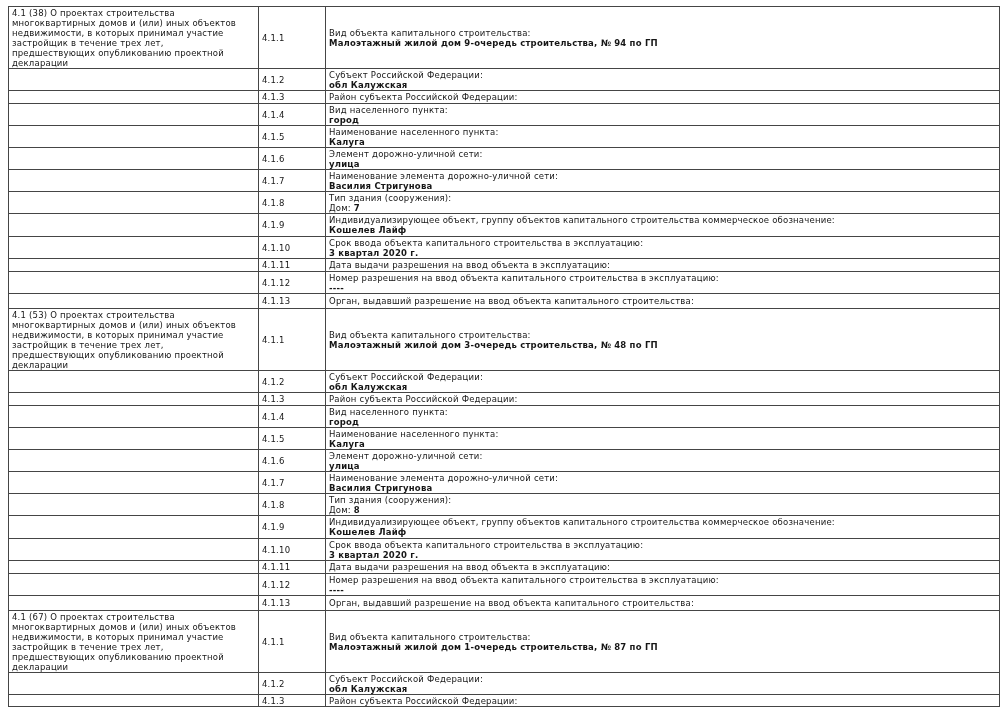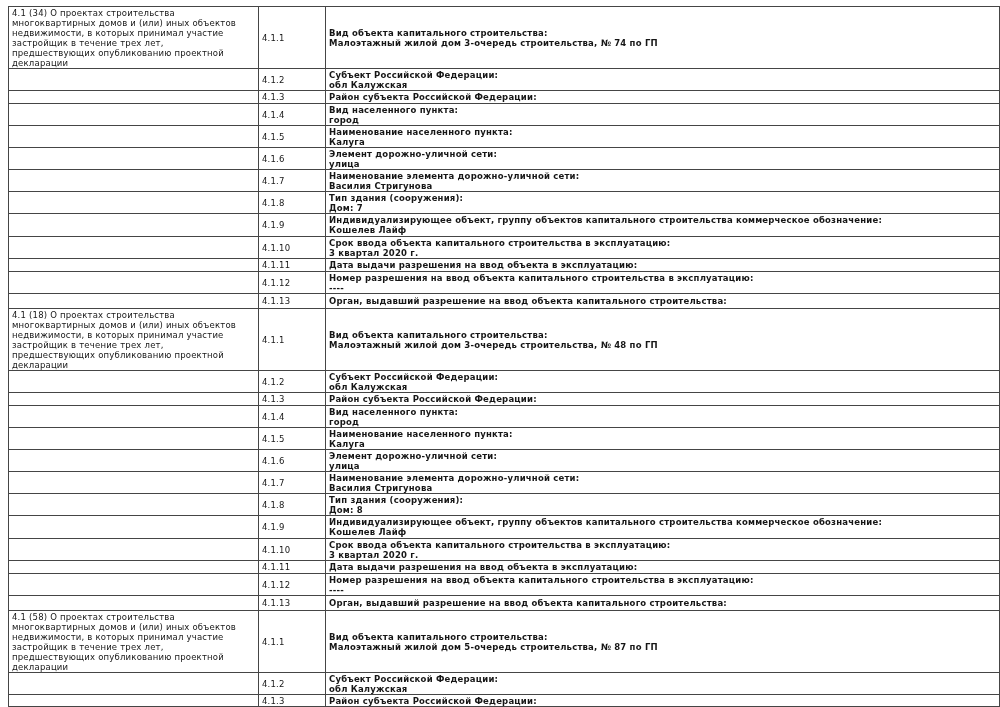--- a/index.html
+++ b/index.html
@@ -33,43 +33,43 @@
     overflow: hidden;
   }
   td.c-desc {
     width: 243px;
     vertical-align: top;
     padding-top: 1px;
   }
   td.c-num { width: 60px; }
   td.c-field { width: 667px; }
   .desc-text { white-space: pre-line; }
-  .f-label { font-weight: bold; }
+  .f-label { font-weight: normal; }
   .f-value { font-weight: bold; }
-  .f-prefix { font-weight: bold; }
+  .f-prefix { font-weight: normal; }
 </style>
 </head>
 <body>
 
 <div class="page">
   <table class="decl">
     <tbody>
         <tr style="height: 62px;">
           <td class="c-desc">
-            <div class="desc-text">4.1 (34) О проектах строительства
+            <div class="desc-text">4.1 (38) О проектах строительства
 многоквартирных домов и (или) иных объектов
 недвижимости, в которых принимал участие
 застройщик в течение трех лет,
 предшествующих опубликованию проектной
 декларации</div>
           </td>
           <td class="c-num"><span>4.1.1</span></td>
           <td class="c-field">
             <div class="f-label">Вид объекта капитального строительства:</div>
-            <div class="f-value"><span class="f-bold">Малоэтажный жилой дом 3-очередь строительства, № 74 по ГП</span></div>
+            <div class="f-value"><span class="f-bold">Малоэтажный жилой дом 9-очередь строительства, № 94 по ГП</span></div>
           </td>
         </tr>
         <tr style="height: 22px;">
           <td class="c-desc"></td>
           <td class="c-num"><span>4.1.2</span></td>
           <td class="c-field">
             <div class="f-label">Субъект Российской Федерации:</div>
             <div class="f-value"><span class="f-bold">обл Калужская</span></div>
           </td>
         </tr>
@@ -153,21 +153,21 @@
         </tr>
         <tr style="height: 15px;">
           <td class="c-desc"></td>
           <td class="c-num"><span>4.1.13</span></td>
           <td class="c-field">
             <div class="f-label">Орган, выдавший разрешение на ввод объекта капитального строительства:</div>
           </td>
         </tr>
         <tr style="height: 62px;">
           <td class="c-desc">
-            <div class="desc-text">4.1 (18) О проектах строительства
+            <div class="desc-text">4.1 (53) О проектах строительства
 многоквартирных домов и (или) иных объектов
 недвижимости, в которых принимал участие
 застройщик в течение трех лет,
 предшествующих опубликованию проектной
 декларации</div>
           </td>
           <td class="c-num"><span>4.1.1</span></td>
           <td class="c-field">
             <div class="f-label">Вид объекта капитального строительства:</div>
             <div class="f-value"><span class="f-bold">Малоэтажный жилой дом 3-очередь строительства, № 48 по ГП</span></div>
@@ -261,31 +261,31 @@
         </tr>
         <tr style="height: 15px;">
           <td class="c-desc"></td>
           <td class="c-num"><span>4.1.13</span></td>
           <td class="c-field">
             <div class="f-label">Орган, выдавший разрешение на ввод объекта капитального строительства:</div>
           </td>
         </tr>
         <tr style="height: 62px;">
           <td class="c-desc">
-            <div class="desc-text">4.1 (58) О проектах строительства
+            <div class="desc-text">4.1 (67) О проектах строительства
 многоквартирных домов и (или) иных объектов
 недвижимости, в которых принимал участие
 застройщик в течение трех лет,
 предшествующих опубликованию проектной
 декларации</div>
           </td>
           <td class="c-num"><span>4.1.1</span></td>
           <td class="c-field">
             <div class="f-label">Вид объекта капитального строительства:</div>
-            <div class="f-value"><span class="f-bold">Малоэтажный жилой дом 5-очередь строительства, № 87 по ГП</span></div>
+            <div class="f-value"><span class="f-bold">Малоэтажный жилой дом 1-очередь строительства, № 87 по ГП</span></div>
           </td>
         </tr>
         <tr style="height: 22px;">
           <td class="c-desc"></td>
           <td class="c-num"><span>4.1.2</span></td>
           <td class="c-field">
             <div class="f-label">Субъект Российской Федерации:</div>
             <div class="f-value"><span class="f-bold">обл Калужская</span></div>
           </td>
         </tr>

